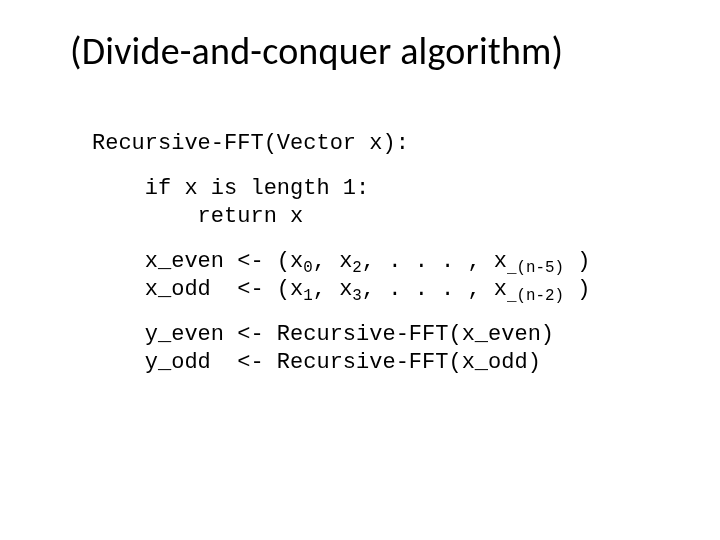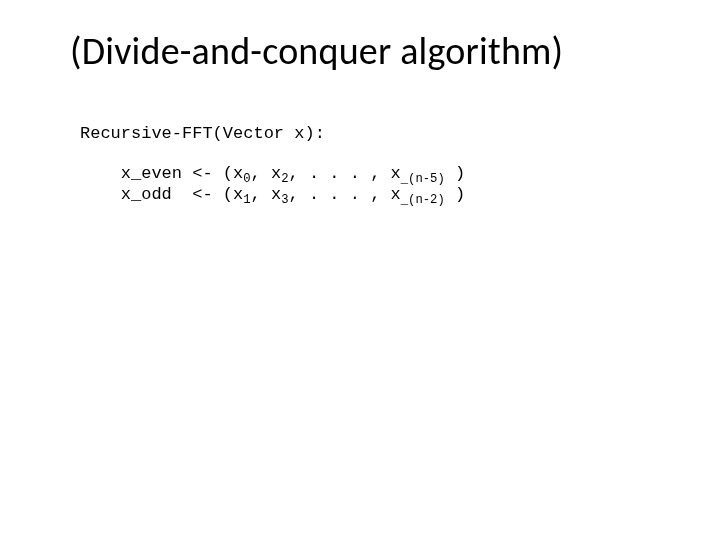--- a/index.html
+++ b/index.html
@@ -18,25 +18,25 @@
     padding: 28px 50px 20px 70px;
   }
   .title {
     font-size: 38px;
     font-weight: 400;
     letter-spacing: 0.2px;
     margin: 0 0 28px 0;
   }
   .code {
     font-family: Consolas, "Courier New", monospace;
-    font-size: 17px;
+    font-size: 22px;
     line-height: 1.25;
     white-space: pre;
     color: #000000;
-    margin-left: 10px;
+    margin-left: 22px;
   }
   .code .block {
     display: block;
     margin-bottom: 18px;
   }
   .sup {
     font-size: 0.72em;
     vertical-align: super;
     line-height: 0;
   }
@@ -46,16 +46,18 @@
     line-height: 0;
   }
 </style>
 </head>
 <body>
 
 <div class="slide">
   <h1 class="title">(Divide-and-conquer algorithm)</h1>
 
   <div class="code">
-<span class="block"><span>Recursive-FFT(Vector x):</span></span><span class="block"><span><span>    x_even &lt;- (x</span><span class="sub">0</span><span>, x</span><span class="sub">2</span><span>, . . . , x</span><span class="sub">_(n-5)</span><span> )</span></span>
-<span><span>    x_odd  &lt;- (x</span><span class="sub">1</span><span>, x</span><span class="sub">3</span><span>, . . . , x</span><span class="sub">_(n-2)</span><span> )</span></span></span>
+<span class="block"><span>Recursive-FFT(Vector x):</span></span><span class="block"><span>    if x is length 1:</span>
+<span>        return x</span></span><span class="block"><span><span>    x_even &lt;- (x</span><span class="sub">0</span><span>, x</span><span class="sub">2</span><span>, . . . , x</span><span class="sub">_(n-5)</span><span> )</span></span>
+<span><span>    x_odd  &lt;- (x</span><span class="sub">1</span><span>, x</span><span class="sub">3</span><span>, . . . , x</span><span class="sub">_(n-2)</span><span> )</span></span></span><span class="block"><span>    y_even &lt;- Recursive-FFT(x_even)</span>
+<span>    y_odd  &lt;- Recursive-FFT(x_odd)</span></span>
   </div>
 </div>
 
 </body></html>

